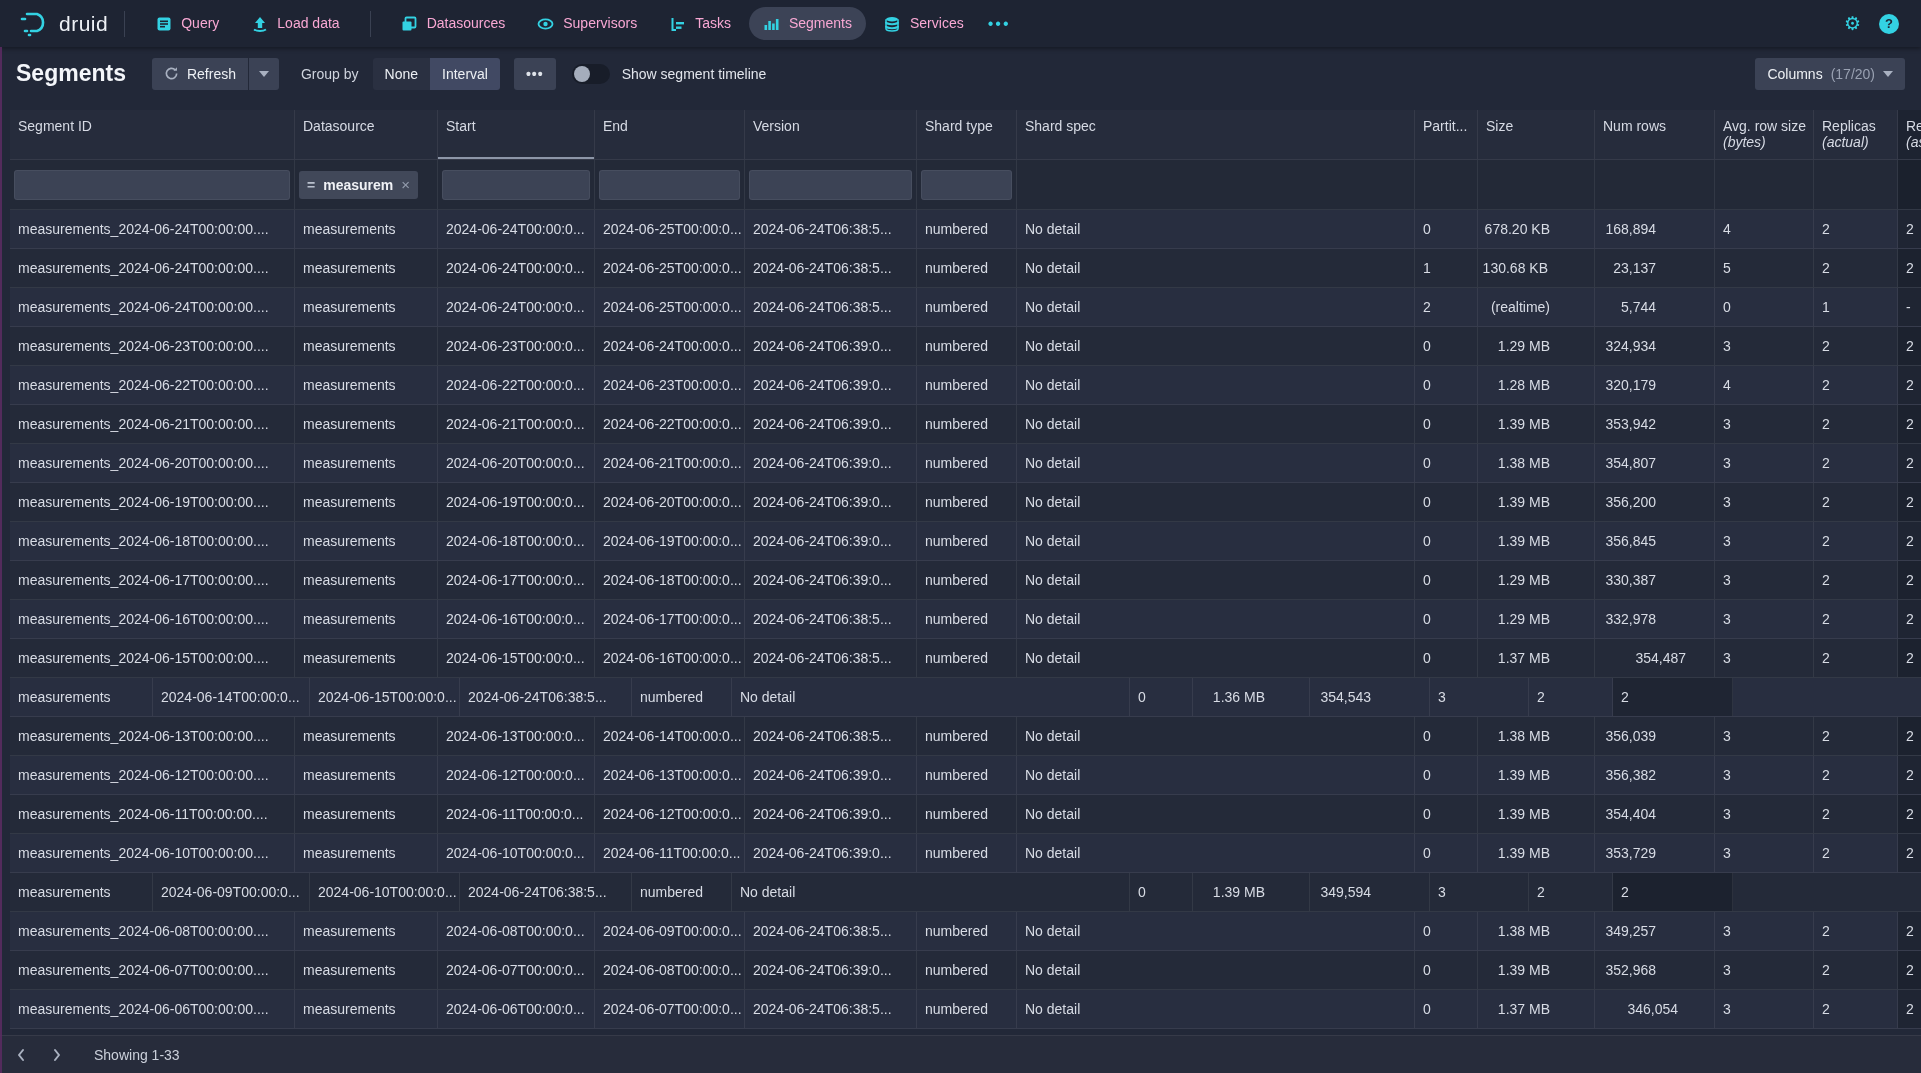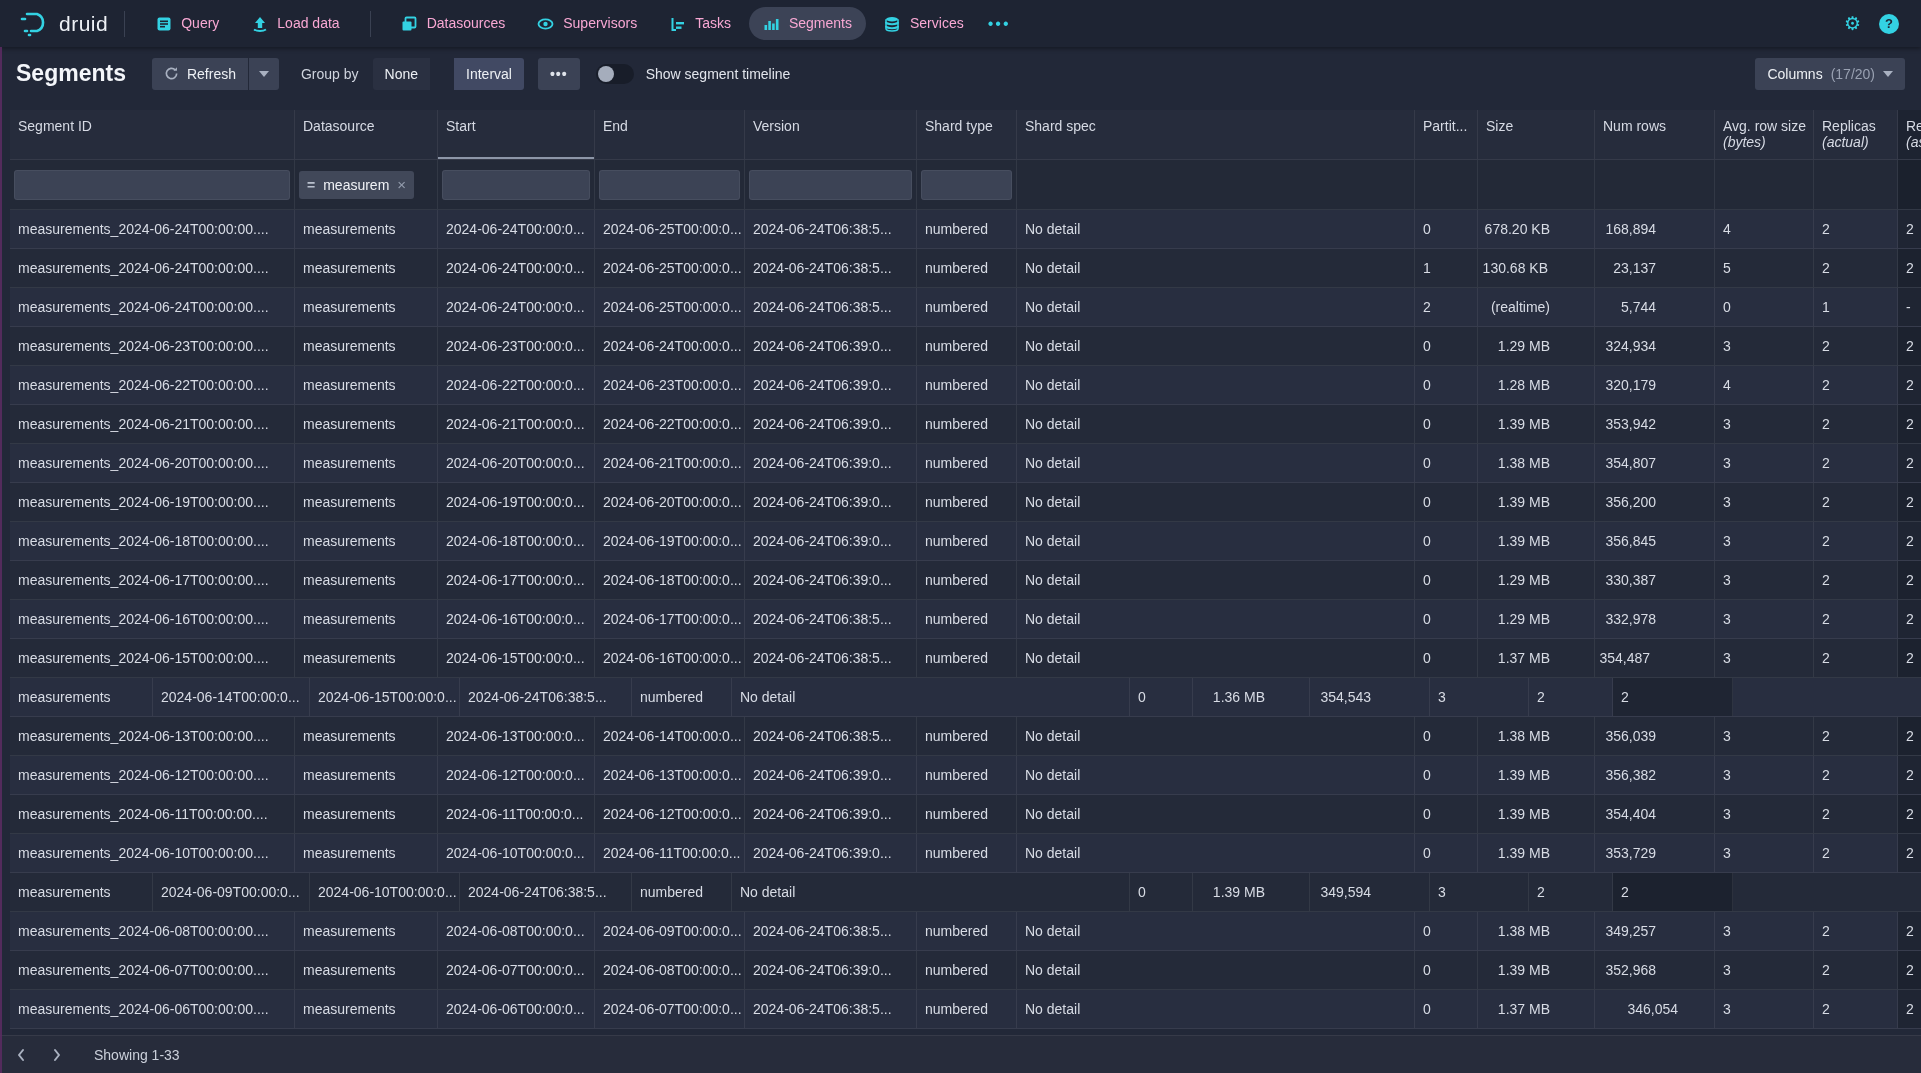--- a/index.html
+++ b/index.html
@@ -106,21 +106,21 @@
   .filter-input{
     width:100%;height:30px;border-radius:3px;border:none;outline:none;
     background:#3c4355;box-shadow:inset 0 0 0 1px rgba(255,255,255,0.06);
     color:#e8ebf1;font-family:inherit;font-size:14px;padding:0 8px;
   }
   .chip{
     display:inline-flex;align-items:center;gap:8px;height:28px;
     background:#414859;border-radius:3px;padding:0 8px;max-width:100%;
   }
   .chip-eq{color:#b9c0cd;font-weight:bold;}
-  .chip-text{color:#f0f2f6;font-size:14px;}
+  .chip-text{color:#f0f2f6;font-size:14px;font-weight:bold;}
   .chip-x{color:#939cad;font-size:15px;cursor:pointer;}
   .t-body .t-row{height:39px;cursor:pointer;}
   .t-body .t-row:nth-child(odd){background:var(--row-odd);}
   .t-body .t-row:nth-child(even){background:var(--row-even);}
   .t-body .t-row{border-bottom:1px solid var(--border);}
   .t-body .t-cell{color:#d8dce5;}
   .cell-r{justify-content:flex-end;}
   .col-last{background:rgba(15,19,28,0.35);}
   
   .pager{
@@ -247,21 +247,21 @@
       <span>Refresh</span>
     </button>
     <button class="btn caret-part">
       <span class="caret-down"></span>
     </button>
   </span>
 
   <span class="groupby-label">Group by</span>
   <span class="seg-group" id="groupby-buttons">
       <button class="btn seg-btn" style="background: var(--btn-dark);">None</button>
-      <button class="btn seg-btn" style="background: rgb(65, 73, 99); margin-left: 24px;">Interval</button>
+      <button class="btn seg-btn" style="background: rgb(65, 73, 99);">Interval</button>
     </span>
 
   <button class="btn more-btn">•••</button>
 
   <span class="toggle">
     <span class="toggle-knob"></span>
   </span>
   <span class="toggle-label">Show segment timeline</span>
 
   <button class="btn columns-btn">
@@ -516,21 +516,21 @@
       <div class="t-row">
         <div class="t-cell" style="width: 285px;">measurements_2024-06-15T00:00:00....</div>
         <div class="t-cell" style="width: 143px;">measurements</div>
         <div class="t-cell" style="width: 157px;">2024-06-15T00:00:0...</div>
         <div class="t-cell" style="width: 150px;">2024-06-16T00:00:0...</div>
         <div class="t-cell" style="width: 172px;">2024-06-24T06:38:5...</div>
         <div class="t-cell" style="width: 100px;">numbered</div>
         <div class="t-cell" style="width: 398px;">No detail</div>
         <div class="t-cell" style="width: 63px;">0</div>
         <div class="t-cell cell-r" style="width: 117px; padding-right: 44px;">1.37 MB</div>
-        <div class="t-cell cell-r" style="width: 120px; padding-right: 64px;">354,487</div>
+        <div class="t-cell cell-r" style="width: 120px; padding-right: 28px;">354,487</div>
         <div class="t-cell" style="width: 99px;">3</div>
         <div class="t-cell" style="width: 84px;">2</div>
         <div class="t-cell col-last" style="width: 120px;">2</div>
       </div>
       <div class="t-row">
         <div class="t-cell" style="width: 143px;">measurements</div>
         <div class="t-cell" style="width: 157px;">2024-06-14T00:00:0...</div>
         <div class="t-cell" style="width: 150px;">2024-06-15T00:00:0...</div>
         <div class="t-cell" style="width: 172px;">2024-06-24T06:38:5...</div>
         <div class="t-cell" style="width: 100px;">numbered</div>

